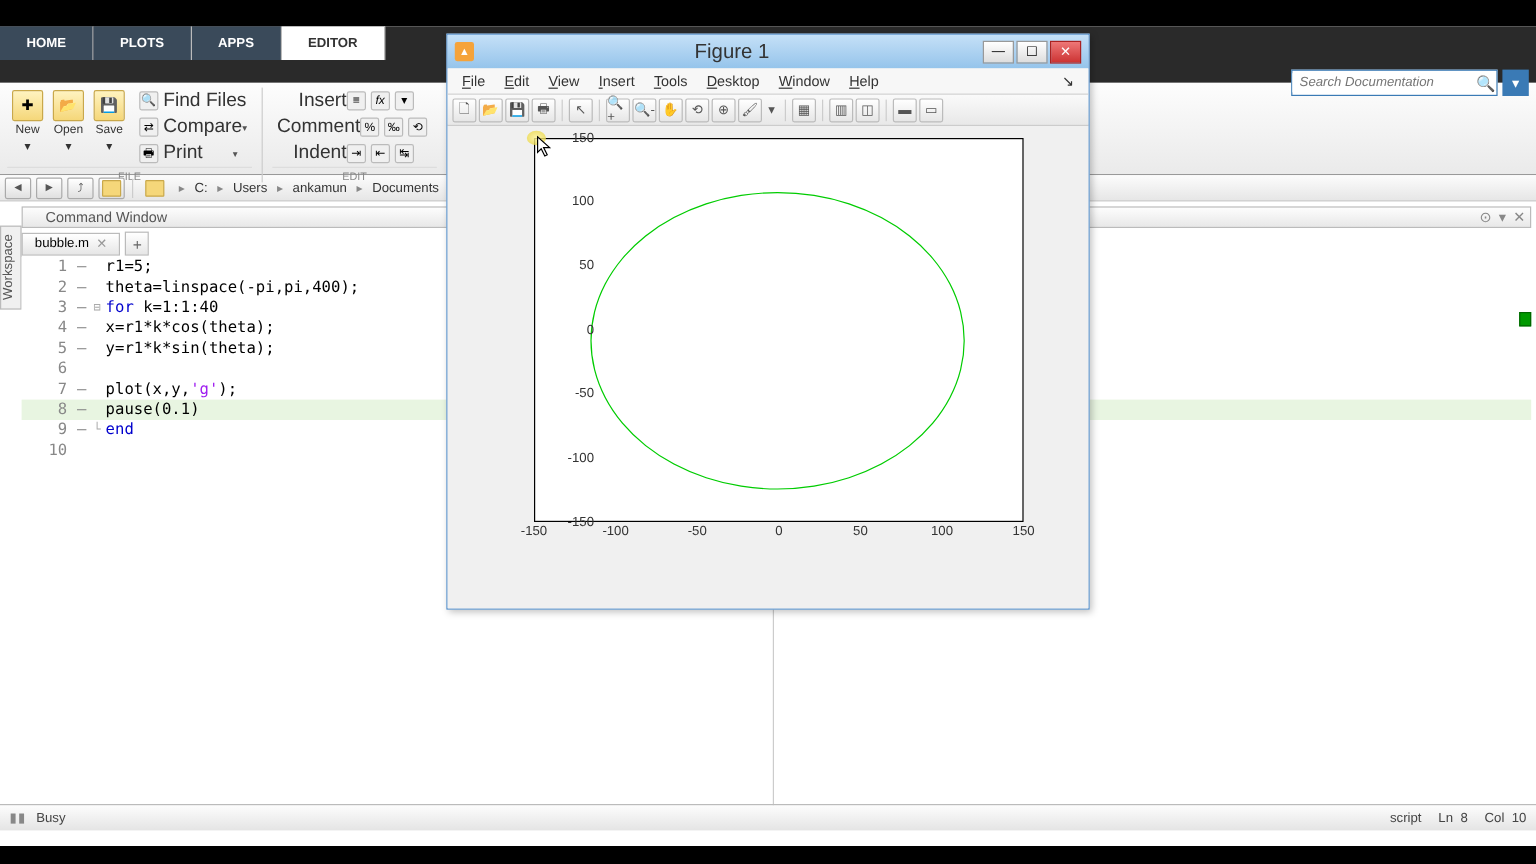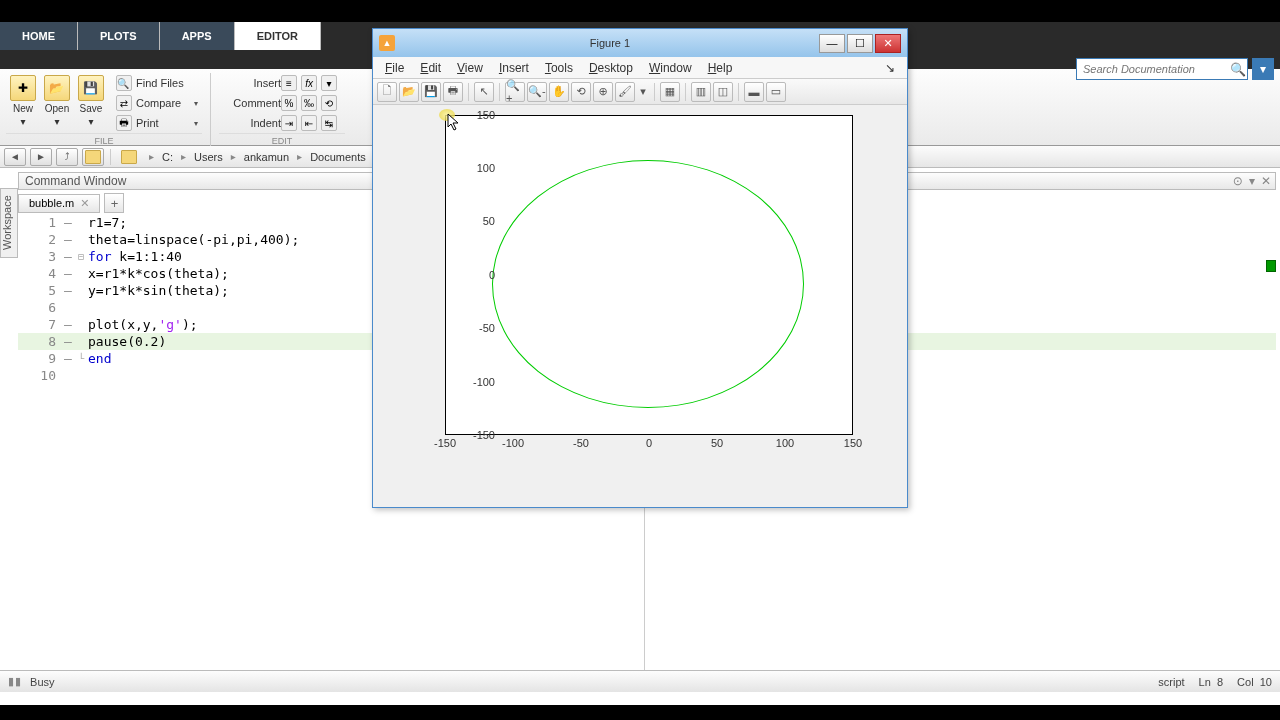--- a/index.html
+++ b/index.html
@@ -10,30 +10,30 @@
 .tab.dark { background: #3a4a5a; color: #fff; }
 .tab.active { background: #fff; }
 .toolstrip { height: 77px; background: linear-gradient(#fdfdfd,#eaeaea); border-bottom: 1px solid #999; display: flex; align-items: flex-start; padding: 4px 6px; }
 .tool-group { display: flex; flex-direction: column; align-items: center; margin-right: 8px; }
 .big-btn { display: flex; flex-direction: column; align-items: center; padding: 2px 4px; cursor: pointer; }
 .big-icon { width: 26px; height: 26px; border: 1px solid #c9a84a; background: linear-gradient(#fff3c0,#f5d77a); border-radius: 2px; display:flex;align-items:center;justify-content:center; }
 .big-btn span { font-size: 10px; margin-top: 2px; color:#333; }
 .arrow-down { font-size: 8px; color: #555; }
 .small-row { display: flex; align-items: center; padding: 2px 4px; cursor: pointer; }
 .small-icon { width: 16px; height: 16px; border: 1px solid #bbb; background: #f0f0f0; margin-right: 4px; border-radius:2px; display:flex;align-items:center;justify-content:center;font-size:10px; }
-.tool-label { font-size: 11px; color: #333; min-width:58px; }
+.tool-label { font-size: 16px; color: #333; min-width:58px; }
 .section-lbl { font-size: 9px; color: #888; text-align:center; padding-top:2px; border-top:1px solid #ddd; width:100%; }
 .path-bar { height: 22px; background: linear-gradient(#fcfcfc,#e6e6e6); border-bottom: 1px solid #bbb; display: flex; align-items: center; padding: 0 4px; gap:4px; }
 .nav-btn { width: 22px; height: 18px; border: 1px solid #aaa; background: linear-gradient(#fff,#e0e0e0); border-radius:2px; cursor:pointer; display:flex;align-items:center;justify-content:center;font-size:10px;color:#555; }
 .folder-icon { width:16px;height:14px;background:#f5d77a;border:1px solid #c9a84a;border-radius:1px; }
 .path-seg { font-size: 11px; color: #333; cursor:pointer; }
 .path-sep { font-size: 10px; color: #888; padding:0 4px; }
 .work-area { position: relative; height: 537px; background: #fff; }
 .side-tab { position: absolute; left: 0; top: 20px; width: 18px; height: 70px; background: #f0f0f0; border: 1px solid #bbb; writing-mode: vertical-rl; text-align: center; font-size: 11px; color:#555; transform: rotate(180deg); }
-.cmdwin-bar { position: absolute; left: 18px; top: 4px; right: 4px; height: 18px; background: linear-gradient(#fdfdfd,#e8e8e8); border: 1px solid #bbb; padding-left: 6px; font-size: 12px; color: #555; display:flex;align-items:center;justify-content:space-between; }
+.cmdwin-bar { position: absolute; left: 18px; top: 4px; right: 4px; height: 18px; background: linear-gradient(#fdfdfd,#e8e8e8); border: 1px solid #bbb; padding-left: 19px; font-size: 12px; color: #555; display:flex;align-items:center;justify-content:space-between; }
 .cw-right { display:flex; gap:6px; padding-right:4px; font-size:12px; color:#888;}
 .cw-right span {cursor:pointer;}
 .file-tabs { position: absolute; left: 18px; top: 24px; height: 22px; display: flex; align-items: center; }
 .file-tab { background: linear-gradient(#fff,#e6e6e6); border: 1px solid #bbb; padding: 2px 10px; font-size: 11px; display:flex;align-items:center;gap:6px; cursor:pointer; }
 .file-close { font-size: 11px; color: #999; cursor:pointer; }
 .file-add { border:1px solid #bbb; width:20px;height:20px;margin-left:4px;display:flex;align-items:center;justify-content:center;background:linear-gradient(#fff,#e6e6e6);cursor:pointer;font-size:13px;color:#666; }
 .editor { position: absolute; left: 18px; top: 46px; right: 4px; bottom: 4px; background: #fff; font-family: 'Consolas', monospace; font-size: 13px; line-height: 17px; }
 .code-line { display: flex; }
 .gutter { width: 44px; text-align: right; color: #888; padding-right: 6px; }
 .gut-mark { width: 12px; color: #888; text-align:center; }
@@ -48,21 +48,21 @@
 .search-box input { border:none; outline:none; width:100%; padding:2px 6px; font-size:11px; font-style:italic; color:#888; }
 .search-mag { width:20px;text-align:center;color:#666;font-size:13px;cursor:pointer; }
 .expand-btn { position:absolute; top:36px; right:6px; width:22px;height:22px;background:#3a7ab5;color:#fff;display:flex;align-items:center;justify-content:center;font-size:12px;cursor:pointer; }
 .vertical-divider { position:absolute; left:644px; top:312px; bottom:28px; width:1px; background:#ccc; }
 .code-ind { position:absolute; right:0; top:46px; width:10px; height:12px; background:#090; border:1px solid #060; }
 
 
 .figwin { position: absolute; top: 28px; left: 372px; width: 536px; height: 480px; border: 1px solid #4a8acb; background: #f0f0f0; box-shadow: 2px 2px 6px rgba(0,0,0,0.25); z-index: 10; }
 .fig-title { height: 28px; background: linear-gradient(#c5e0f7,#95c4eb); display: flex; align-items: center; padding: 0 6px; }
 .fig-ico { width:16px;height:16px;background:#f5a33a;border-radius:2px;margin-right:8px;display:flex;align-items:center;justify-content:center;font-size:9px;color:#fff; }
-.fig-title-txt { flex:1; text-align:center; font-size: 11px; color:#333; }
+.fig-title-txt { flex:1; text-align:center; font-size: 17px; color:#333; }
 .fig-btn { width: 26px; height: 19px; margin-left:2px; border:1px solid #999; background:linear-gradient(#fff,#ddd); display:flex;align-items:center;justify-content:center;font-size:11px;cursor:pointer; }
 .fig-close { background:linear-gradient(#e77,#c33); color:#fff; border-color:#a22; }
 .fig-menu { height: 22px; background: #f7f7f7; border-bottom:1px solid #ccc; display:flex;align-items:center;padding:0 4px; justify-content:space-between;}
 .fig-menu-left{display:flex;}
 .fig-menu-item { padding: 2px 8px; font-size: 12px; color:#333; cursor:pointer; }
 .fig-menu-item span { text-decoration: underline; }
 .fig-tool { height: 26px; background: linear-gradient(#fafafa,#e8e8e8); border-bottom:1px solid #ccc; display:flex;align-items:center;padding:0 4px;gap:2px; }
 .ft-btn { width:20px;height:20px;border:1px solid #bbb;background:linear-gradient(#fff,#e6e6e6);border-radius:2px;cursor:pointer;display:flex;align-items:center;justify-content:center;font-size:11px;color:#555; }
 .ft-sep { width:1px;height:18px;background:#ccc;margin:0 3px; }
 .fig-body { position: relative; height: 402px; background: #f0f0f0; }
@@ -195,21 +195,21 @@
       </div>
       <div class="file-add">+</div>
     </div>
 
     <div class="editor">
       <div class="code-ind"></div>
       <div class="code-line">
           <div class="gutter">1</div>
           <div class="gut-mark">–</div>
           <div class="fold"></div>
-          <div class="code-txt">r1=7;</div>
+          <div class="code-txt">r1=5;</div>
         </div>
       <div class="code-line">
           <div class="gutter">2</div>
           <div class="gut-mark">–</div>
           <div class="fold"></div>
           <div class="code-txt">theta=linspace(-pi,pi,400);</div>
         </div>
       <div class="code-line">
           <div class="gutter">3</div>
           <div class="gut-mark">–</div>
@@ -237,21 +237,21 @@
       <div class="code-line">
           <div class="gutter">7</div>
           <div class="gut-mark">–</div>
           <div class="fold"></div>
           <div class="code-txt">plot(x,y,<span class="kw-str">'g'</span>);</div>
         </div>
       <div class="code-line hl-line">
           <div class="gutter">8</div>
           <div class="gut-mark">–</div>
           <div class="fold"></div>
-          <div class="code-txt">pause(0.2)</div>
+          <div class="code-txt">pause(0.1)</div>
         </div>
       <div class="code-line">
           <div class="gutter">9</div>
           <div class="gut-mark">–</div>
           <div class="fold">└</div>
           <div class="code-txt"><span class="kw-blue">end</span></div>
         </div>
       <div class="code-line">
           <div class="gutter">10</div>
           <div class="gut-mark"></div>

